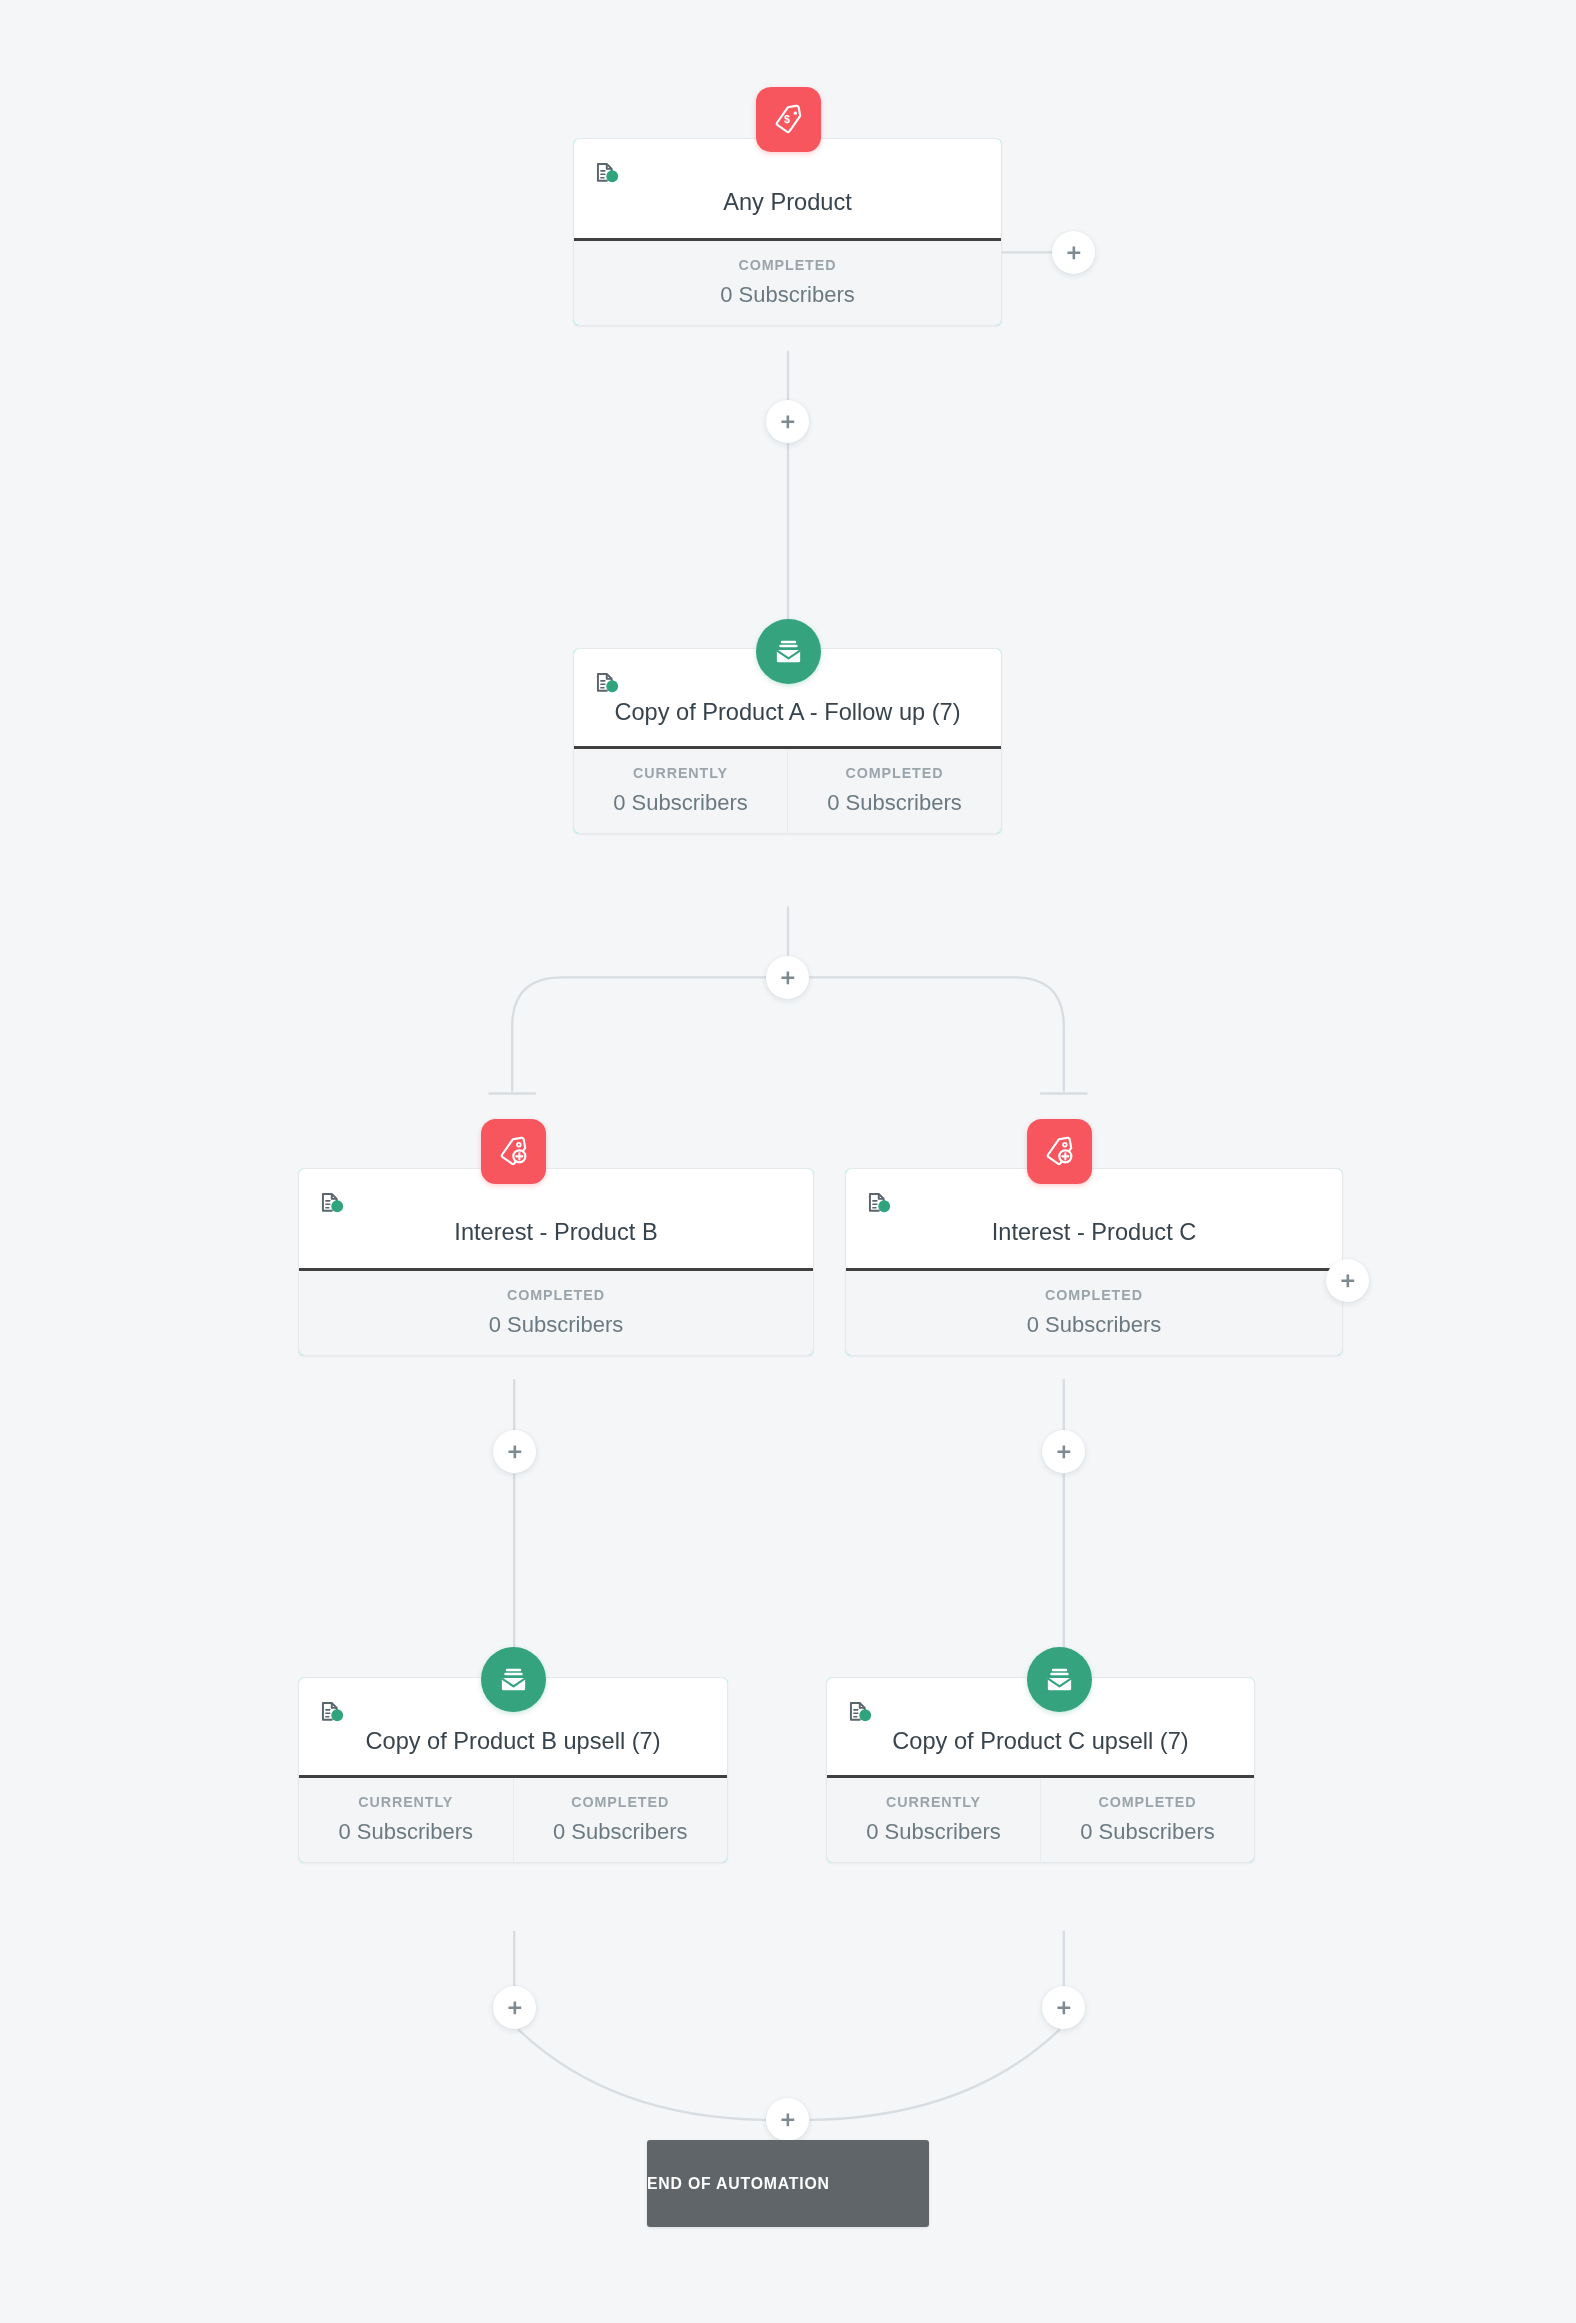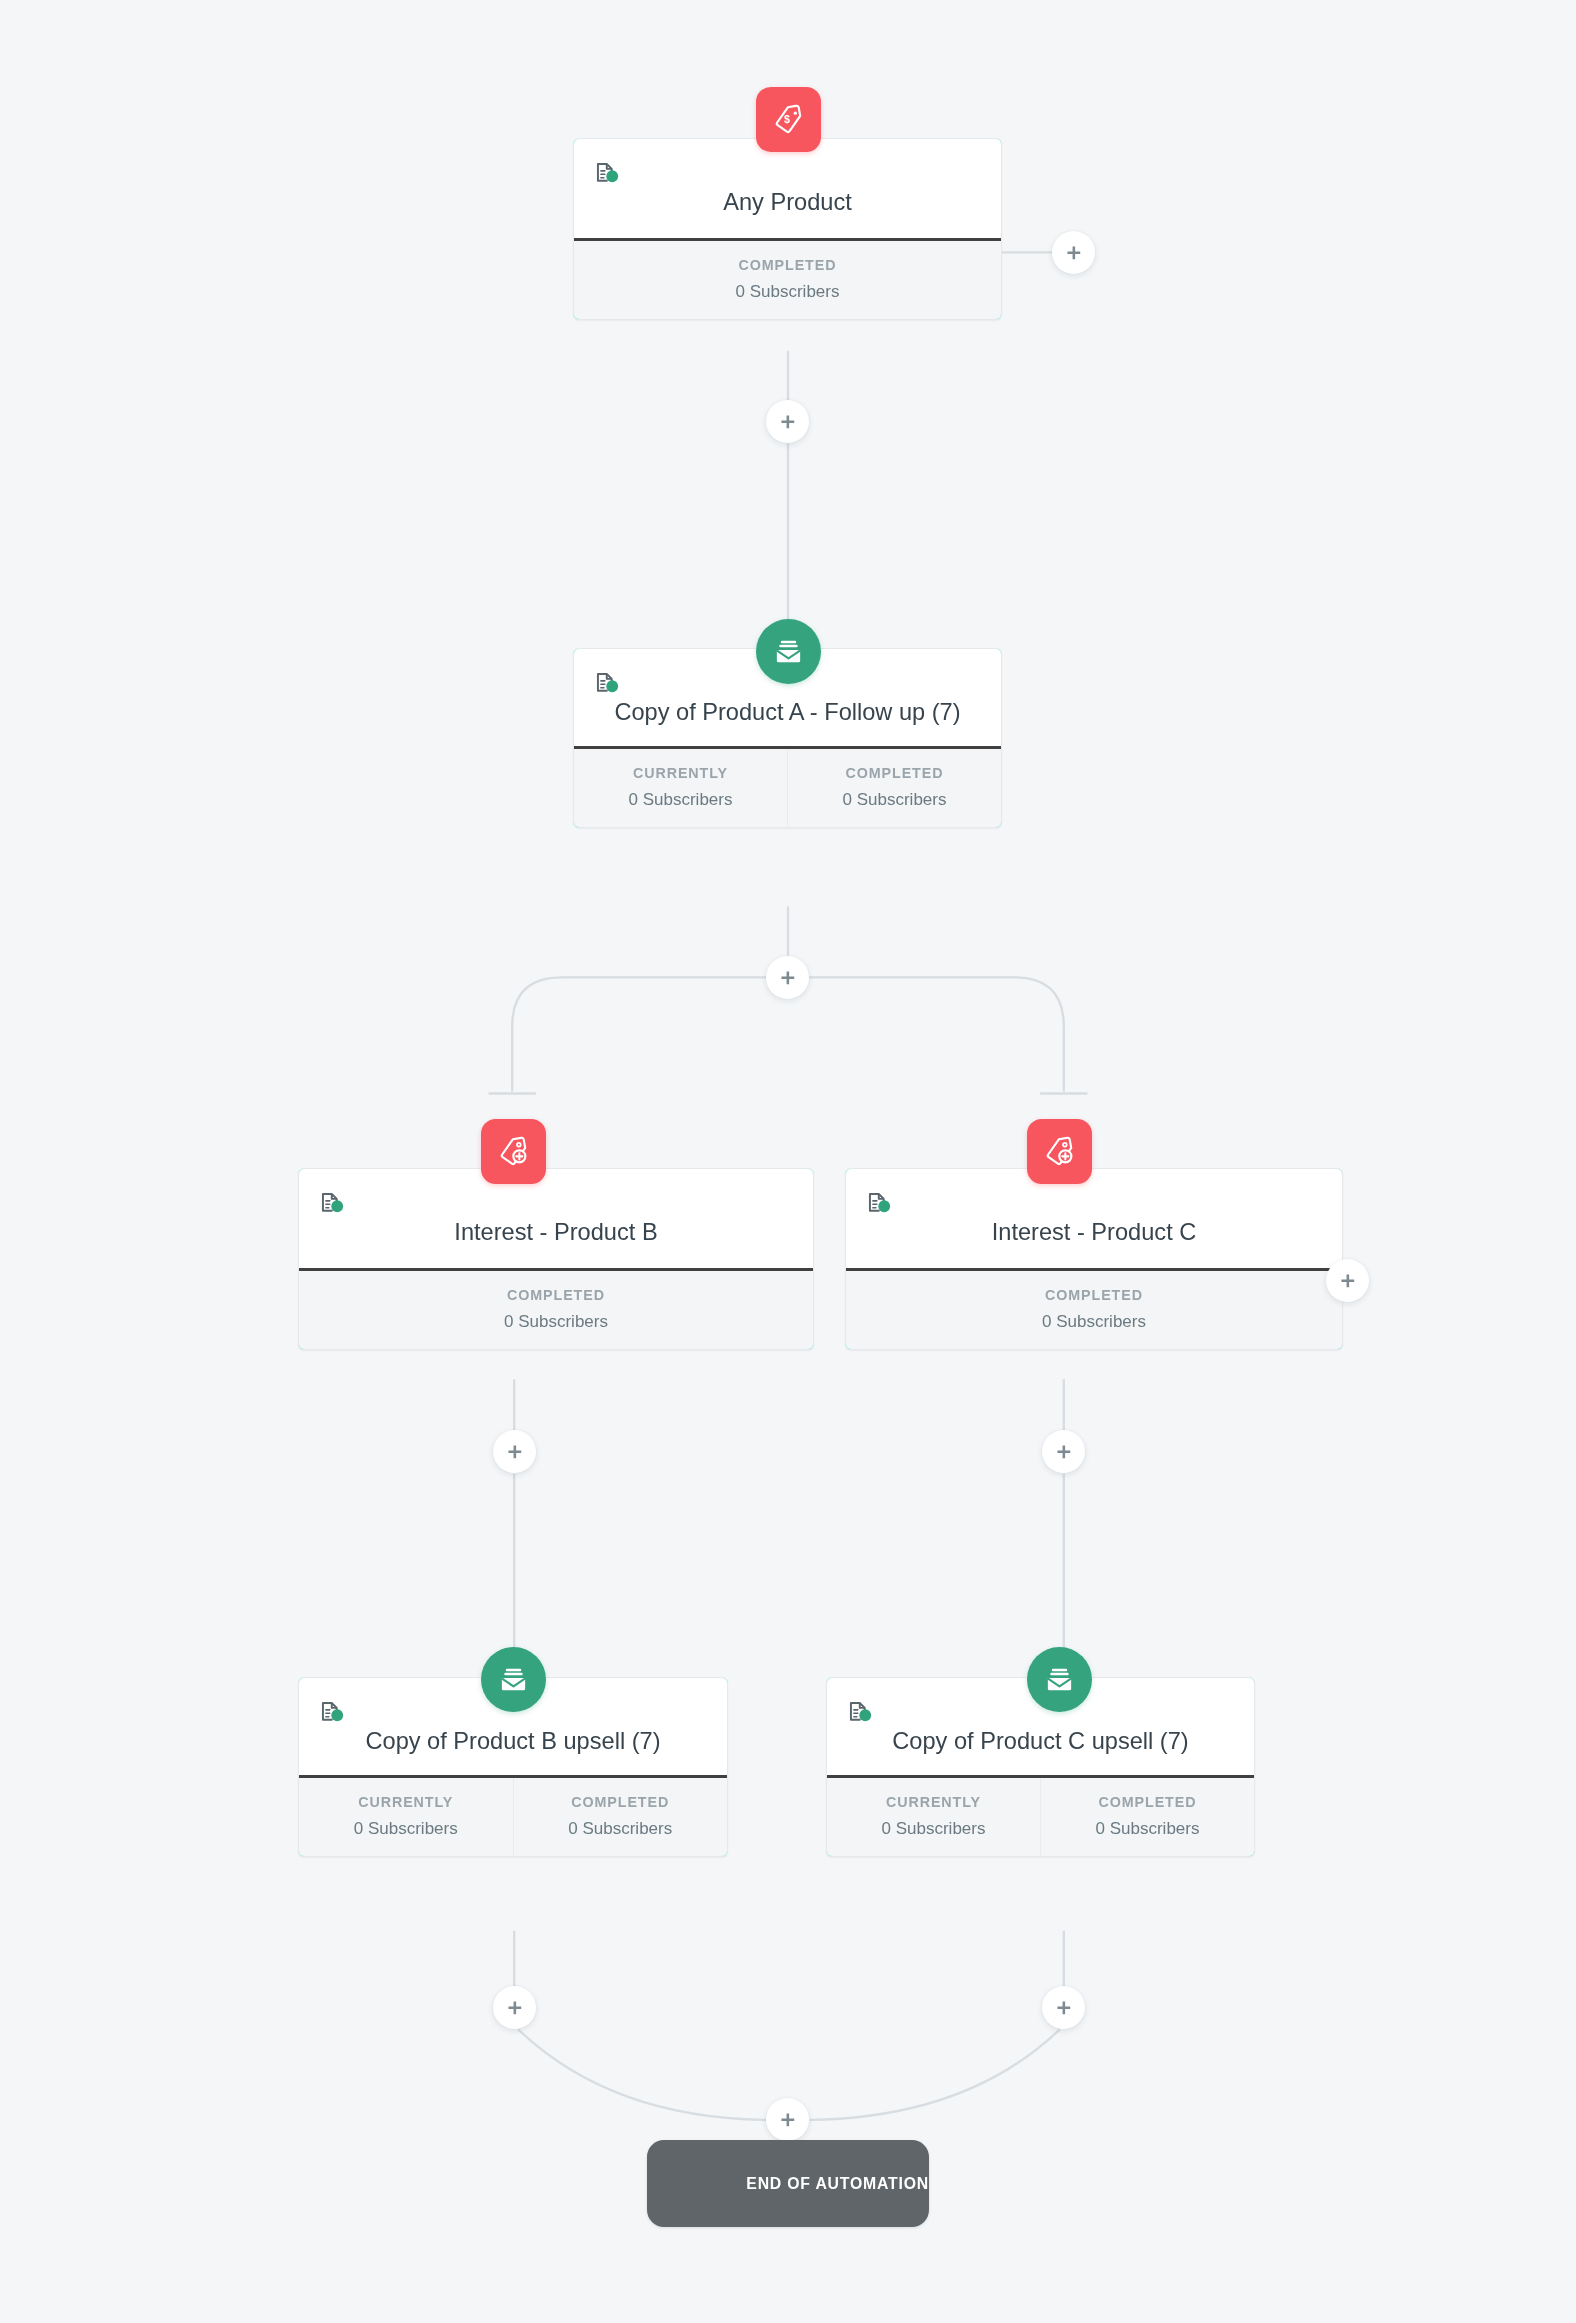--- a/index.html
+++ b/index.html
@@ -39,21 +39,21 @@
     display: flex;
     background: #f3f5f6;
     border-top: 3px solid #404040;
   }
   .stat { flex: 1 1 0; text-align: center; padding: 15.8px 3.9px 17.7px; }
   .stat + .stat { border-left: 1px solid #e9ecee; }
   .stat-label {
     font-size: 14.3px; letter-spacing: 0.9px; font-weight: 700;
     color: #9aa5ab; text-transform: uppercase; display: block;
   }
-  .stat-value { font-size: 17px; color: #6b7a82; display: block; margin-top: 8.9px; }
+  .stat-value { font-size: 22px; color: #6b7a82; display: block; margin-top: 8.9px; }
 
   
   .badge {
     position: absolute; display: flex; align-items: center; justify-content: center;
   }
   .badge.tag {
     width: 65px; height: 65px; border-radius: 14.8px;
     background: #f8565f;
     box-shadow: 0 2px 4.9px rgba(248,86,95,.28);
   }
@@ -70,22 +70,22 @@
     box-shadow: 0 2px 6.9px rgba(22,45,61,.10), 0 0 0 1px rgba(22,45,61,.015);
     display: flex; align-items: center; justify-content: center;
     cursor: pointer;
   }
   .plus svg { display:block; }
 
   
   .end-bar {
     position: absolute;
     background: #5f6569;
-    border-radius: 17px;
-    display: flex; align-items: center; justify-content: flex-end;
+    border-radius: 3px;
+    display: flex; align-items: center; justify-content: flex-start;
     color: #ffffff;
     font-size: 15.8px; font-weight: 700; letter-spacing: 0.8px;
     box-shadow: 0 1px 3px rgba(22,45,61,.12);
   }
 </style>
 </head>
 <body style="background: rgb(244, 246, 248);">
 
 <div id="canvas">
 

